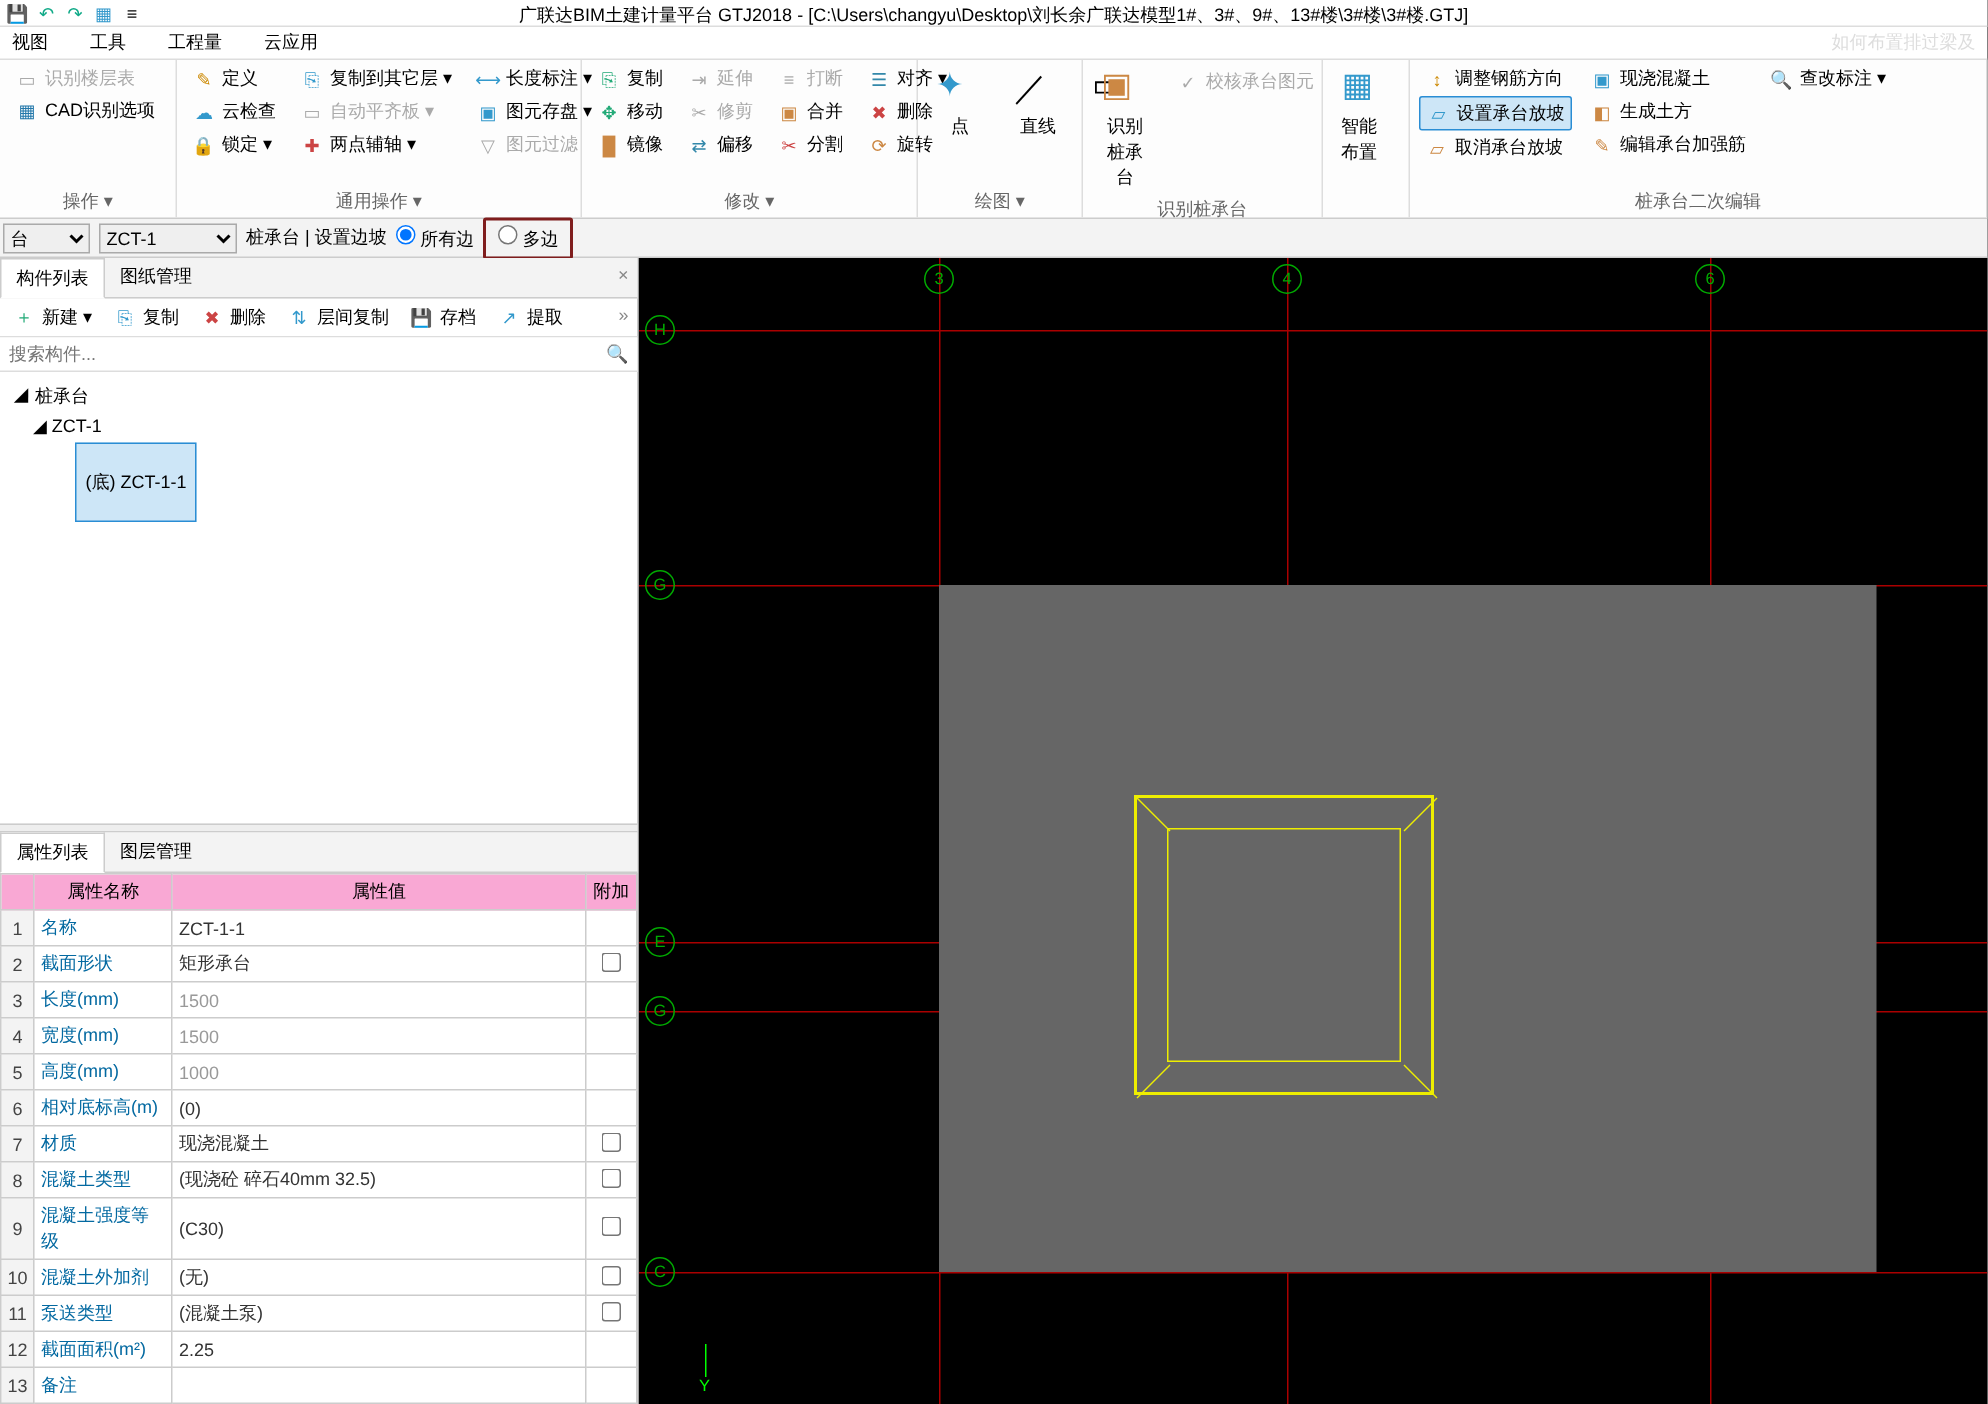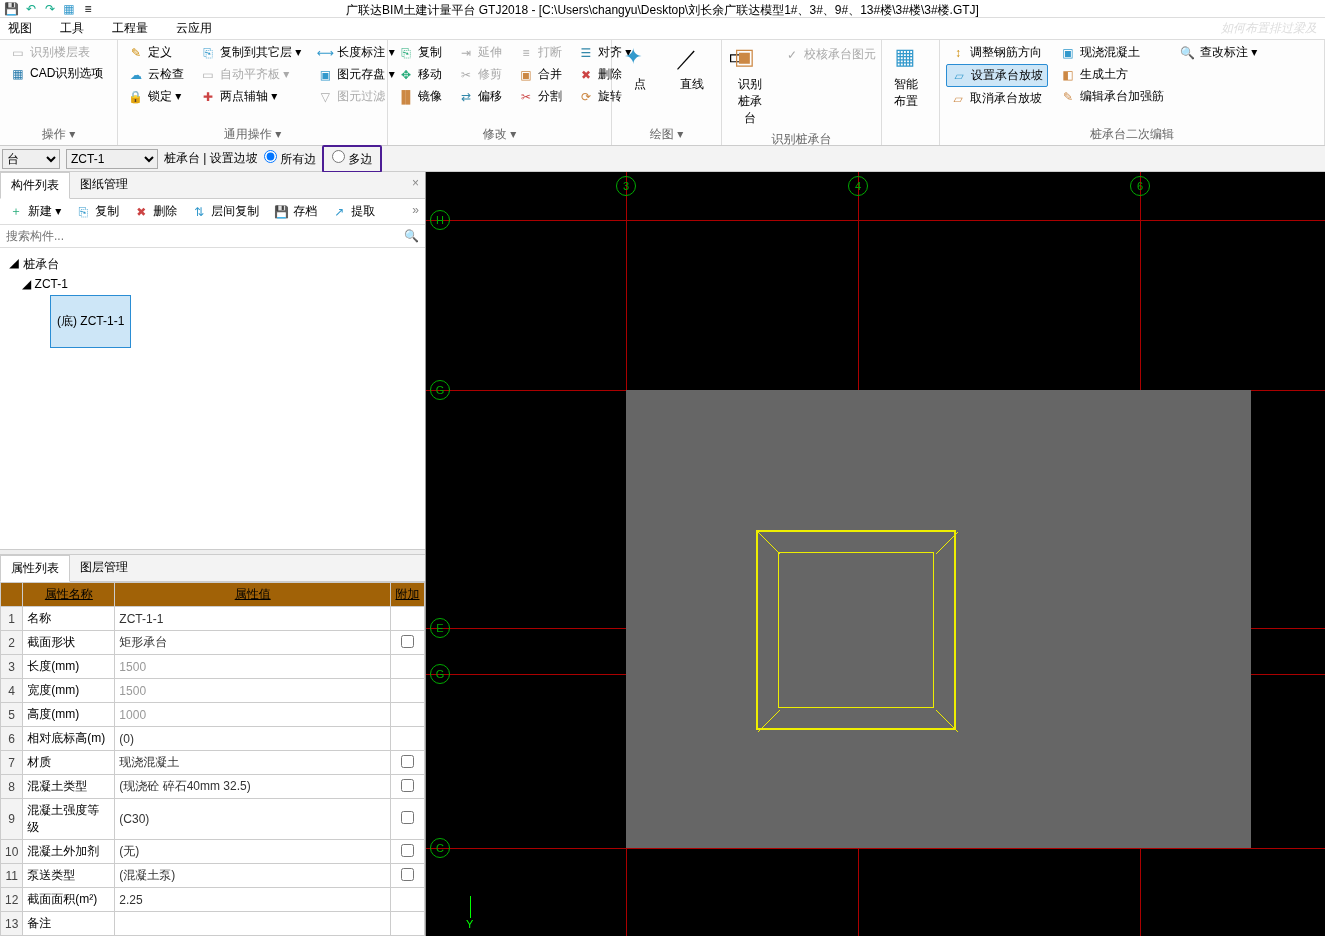--- a/index.html
+++ b/index.html
@@ -1,33 +1,33 @@
 <!DOCTYPE html>
 <html><head>
 <meta charset="utf-8">
 <style>
 * { margin:0; padding:0; box-sizing:border-box; font-family:"Microsoft YaHei",SimSun,sans-serif; font-size:12px; }
 body { background:#fff; overflow:hidden; width:1325px; height:936px; position:relative; }
 .qat { height:18px; background:#fff; border-bottom:1px solid #ddd; display:flex; align-items:center; padding-left:4px; position:relative; }
 .qat-icon { width:16px; height:16px; margin-right:3px; display:inline-flex; align-items:center; justify-content:center; cursor:pointer; }
 .title-bar { position:absolute; left:0; right:0; text-align:center; top:2px; pointer-events:none; }
-.watermark { position:absolute; right:8px; top:20px; color:#ddd; font-size:12px; pointer-events:none;font-style:italic; }
+.watermark { position:absolute; right:8px; top:20px; color:#ddd; font-size:12px; pointer-events:none; }
 .menubar { height:22px; display:flex; align-items:center; padding-left:8px; gap:28px; border-bottom:1px solid #ddd; }
 .menubar span { cursor:pointer; }
 .ribbon { display:flex; border-bottom:1px solid #ccc; background:#fdfdfd; }
 .ribbon-group { border-right:1px solid #ddd; padding:2px 6px 0 6px; display:flex; flex-direction:column; }
 .ribbon-group-label { text-align:center; color:#666; font-size:12px; padding:2px 0; margin-top:auto; }
 .rbtn { display:flex; align-items:center; padding:2px 4px; cursor:pointer; white-space:nowrap; gap:4px; }
 .rbtn.disabled { color:#aaa; }
 .rbtn .ic { width:16px; height:16px; display:inline-flex; align-items:center; justify-content:center; }
 .big-btn { display:flex; flex-direction:column; align-items:center; padding:2px 6px; cursor:pointer; }
 .big-btn .ic { width:32px; height:32px; }
 .rcols { display:flex; gap:8px; }
 .rcol { display:flex; flex-direction:column; gap:1px; }
-.highlight-red { border:2px solid #4c1d95; border-radius:2px; }
+.highlight-red { border:2px solid #7f1d1d; border-radius:2px; }
 .highlight-sel { background:#cde6f7; border:1px solid #2a8dd4; }
 .options-bar { height:26px; border-bottom:1px solid #ccc; display:flex; align-items:center; background:#f3f3f3; padding-left:2px; gap:6px; }
 .options-bar select,.options-bar input[type=text]{ height:20px; border:1px solid #aaa; font-size:12px; }
 .sel1 { width:58px; } .sel2 { width:92px; }
 .main { display:flex; height:calc(936px - 18px - 22px - 106px - 26px); }
 .left-panel { width:426px; display:flex; flex-direction:column; border-right:1px solid #999; }
 .panel-tabs { display:flex; background:#f3f3f3; border-bottom:1px solid #ccc; position:relative; }
 .panel-tabs .tab { padding:4px 10px; cursor:pointer; }
 .panel-tabs .tab.active { background:#fff; border:1px solid #ccc; border-bottom:1px solid #fff; margin-bottom:-1px; }
 .panel-tabs .x { margin-left:auto; padding:4px 6px; color:#888; cursor:pointer; }
@@ -36,23 +36,23 @@
 .search-box { border:none; border-bottom:1px solid #ddd; padding:4px 6px; width:100%; outline:none; position:relative; }
 .search-wrap { position:relative; }
 .search-wrap .mag { position:absolute; right:6px; top:4px; color:#888; }
 .tree { padding:6px 4px; flex:1; overflow:auto; }
 .tree-item { padding:2px 4px; cursor:pointer; }
 .tree-item.sel { background:#cde6f7; border:1px solid #2a8dd4; display:inline-block; padding:17px 6px; }
 .splitter { height:6px; background:#eee; border-top:1px solid #ccc; border-bottom:1px solid #ccc; cursor:row-resize; }
 .prop-panel { display:flex; flex-direction:column; flex:0 0 318px; }
 .prop-table { border-collapse:collapse; width:100%; }
 .prop-table th,.prop-table td { border:1px solid #ccc; padding:3px 4px; text-align:left; font-weight:normal; }
-.prop-table th { background:#a16207; text-align:center;text-decoration:underline; }
+.prop-table th { background:#f9a8d4; text-align:center; }
 .prop-table td.rownum { background:#f3f3f3; width:18px; text-align:center; color:#444; }
-.prop-table td.name { color:#000000; width:92px; }
+.prop-table td.name { color:#0369a1; width:92px; }
 .prop-table td.val { color:#333; }
 .prop-table td.gray { color:#999; }
 .prop-table td.chk { width:34px; text-align:center; }
 .viewport { flex:1; background:#000; position:relative; overflow:hidden; }
 .grid-line-v { position:absolute; top:0; bottom:0; width:1px; background:#aa0000; }
 .grid-line-h { position:absolute; left:0; right:0; height:1px; background:#aa0000; }
 .grid-label { position:absolute; width:20px; height:20px; border:1px solid #0a0; border-radius:50%; color:#0a0; text-align:center; line-height:18px; font-size:11px; }
 .slab { position:absolute; background:#666; }
 .cap { position:absolute; border:2px solid #ee0; }
 .cap-inner { position:absolute; border:1px solid #ee0; }

